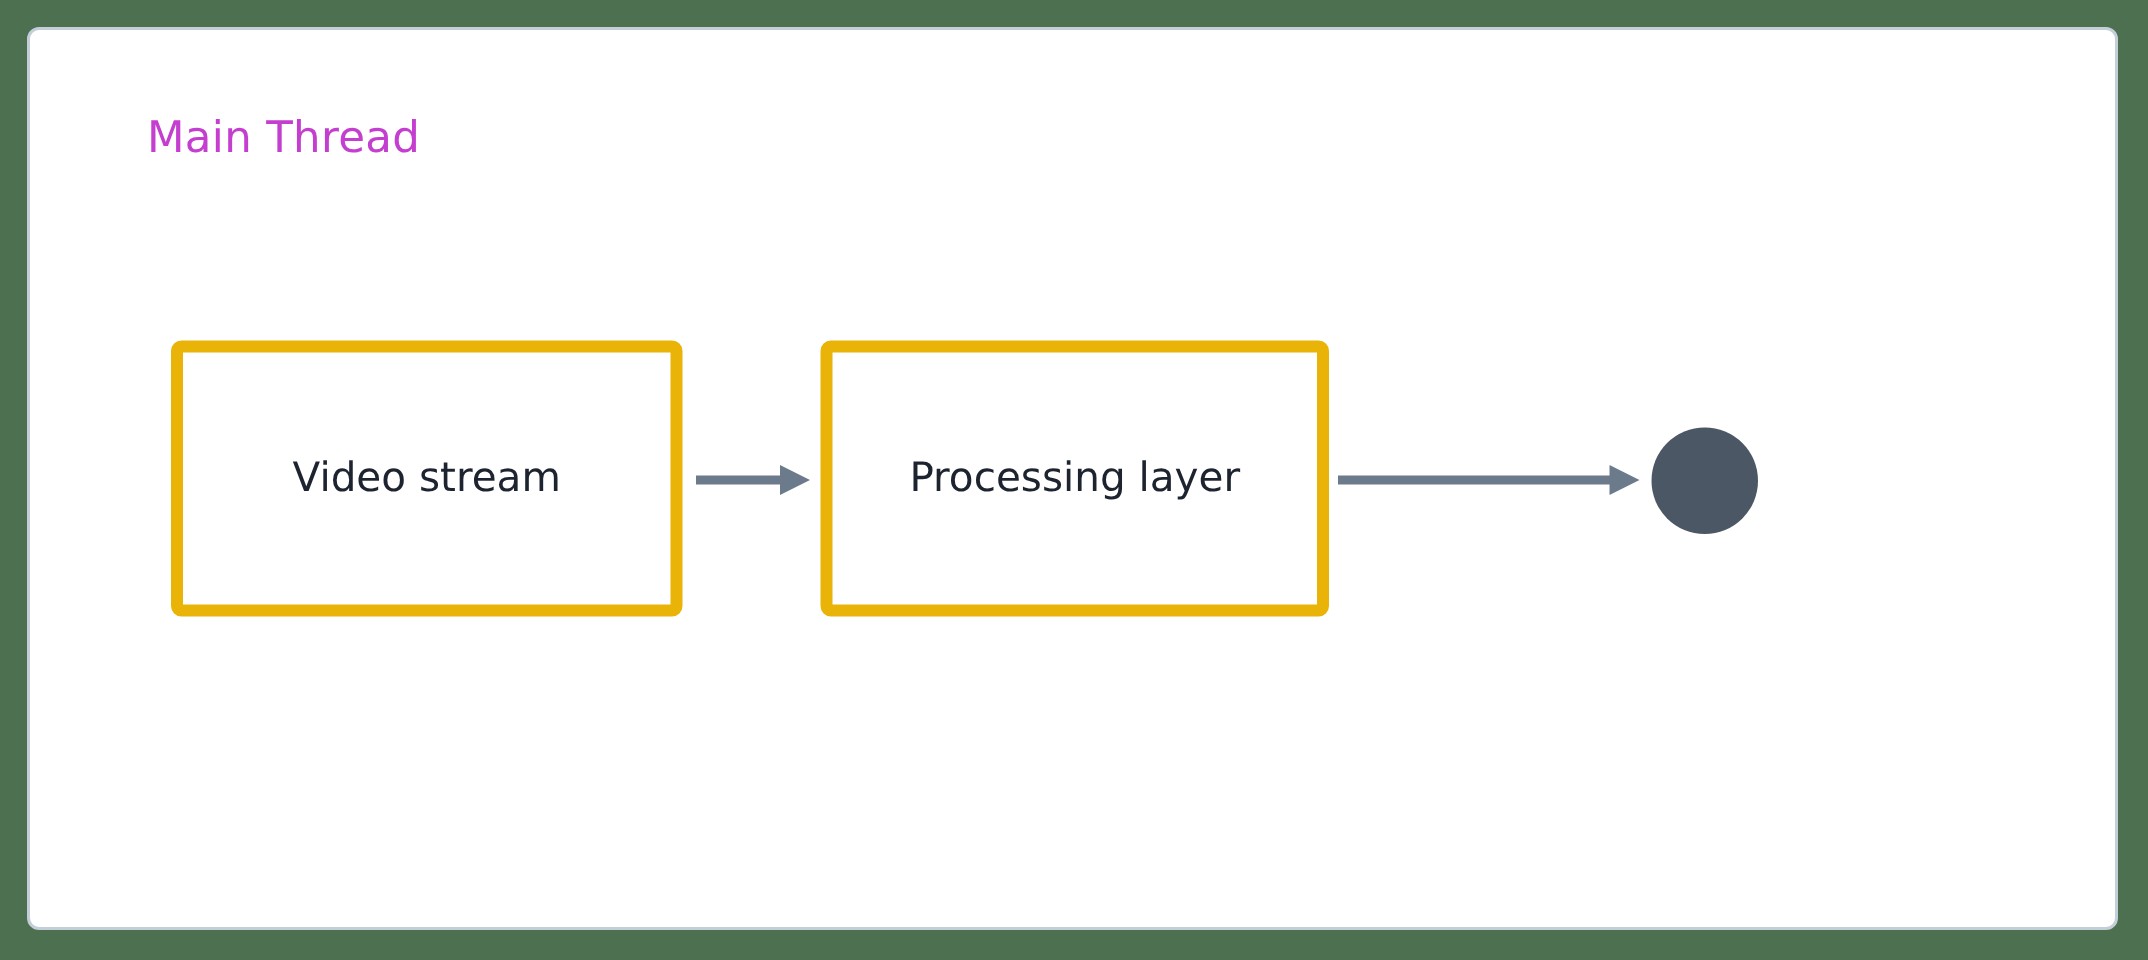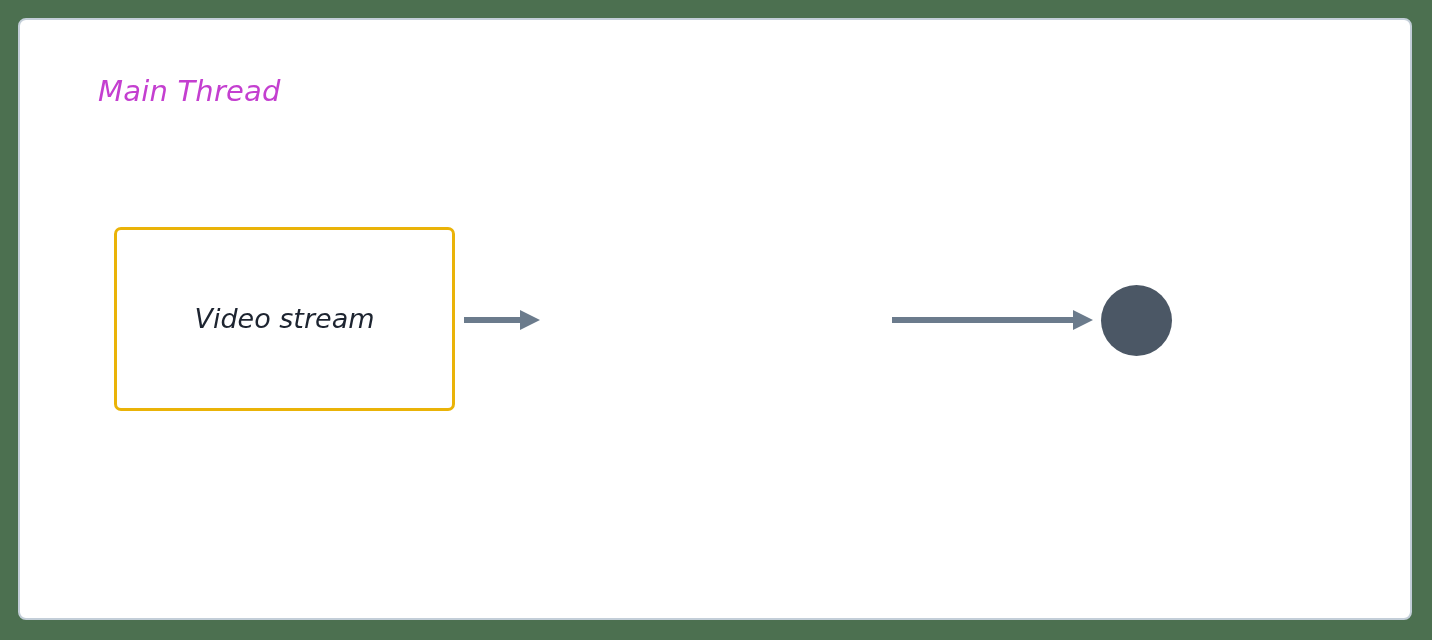--- a/index.html
+++ b/index.html
@@ -11,21 +11,20 @@
     height: 640px;
     background: #4c7050;
     font-family: "DejaVu Sans", sans-serif;
     overflow: hidden;
   }
 
   #stage {
     position: relative;
     width: 1152px;
     height: 640px;
-    font-style: italic;
   }
 
   
   .panel {
     position: absolute;
     left: 18px;
     top: 18px;
     width: 1394px;
     height: 602px;
     box-sizing: border-box;
@@ -44,21 +43,21 @@
     letter-spacing: 0.2px;
     color: #c43fd0;
     white-space: nowrap;
   }
 
   
   .node-box {
     position: absolute;
     box-sizing: border-box;
     background: #ffffff;
-    border: 3px solid #eab308;
+    border: 8px solid #eab308;
     border-radius: 7px;
     display: flex;
     align-items: center;
     justify-content: center;
   }
   .node-box .node-label {
     font-size: 27px;
     line-height: 32px;
     color: #1d2430;
     white-space: nowrap;
@@ -125,20 +124,23 @@
   <div class="lane-title">Main Thread</div>
 
   <div class="node-box" id="node-video">
     <span class="node-label">Video stream</span>
   </div>
 
   <svg class="arrow" id="arrow-1" viewBox="0 0 80 30">
     <path d="M2,12 L58,12 L58,5 L78,15 L58,25 L58,18 L2,18 Z" fill="#6b7b8c"></path>
   </svg>
 
+  <div class="node-box" id="node-processing">
+    <span class="node-label">Processing layer</span>
+  </div>
 
   <svg class="arrow" id="arrow-2" viewBox="0 0 205 30">
     <path d="M2,12 L183,12 L183,5 L203,15 L183,25 L183,18 L2,18 Z" fill="#6b7b8c"></path>
   </svg>
 
   <div class="circle-node"></div>
 
 
 </div>
 

